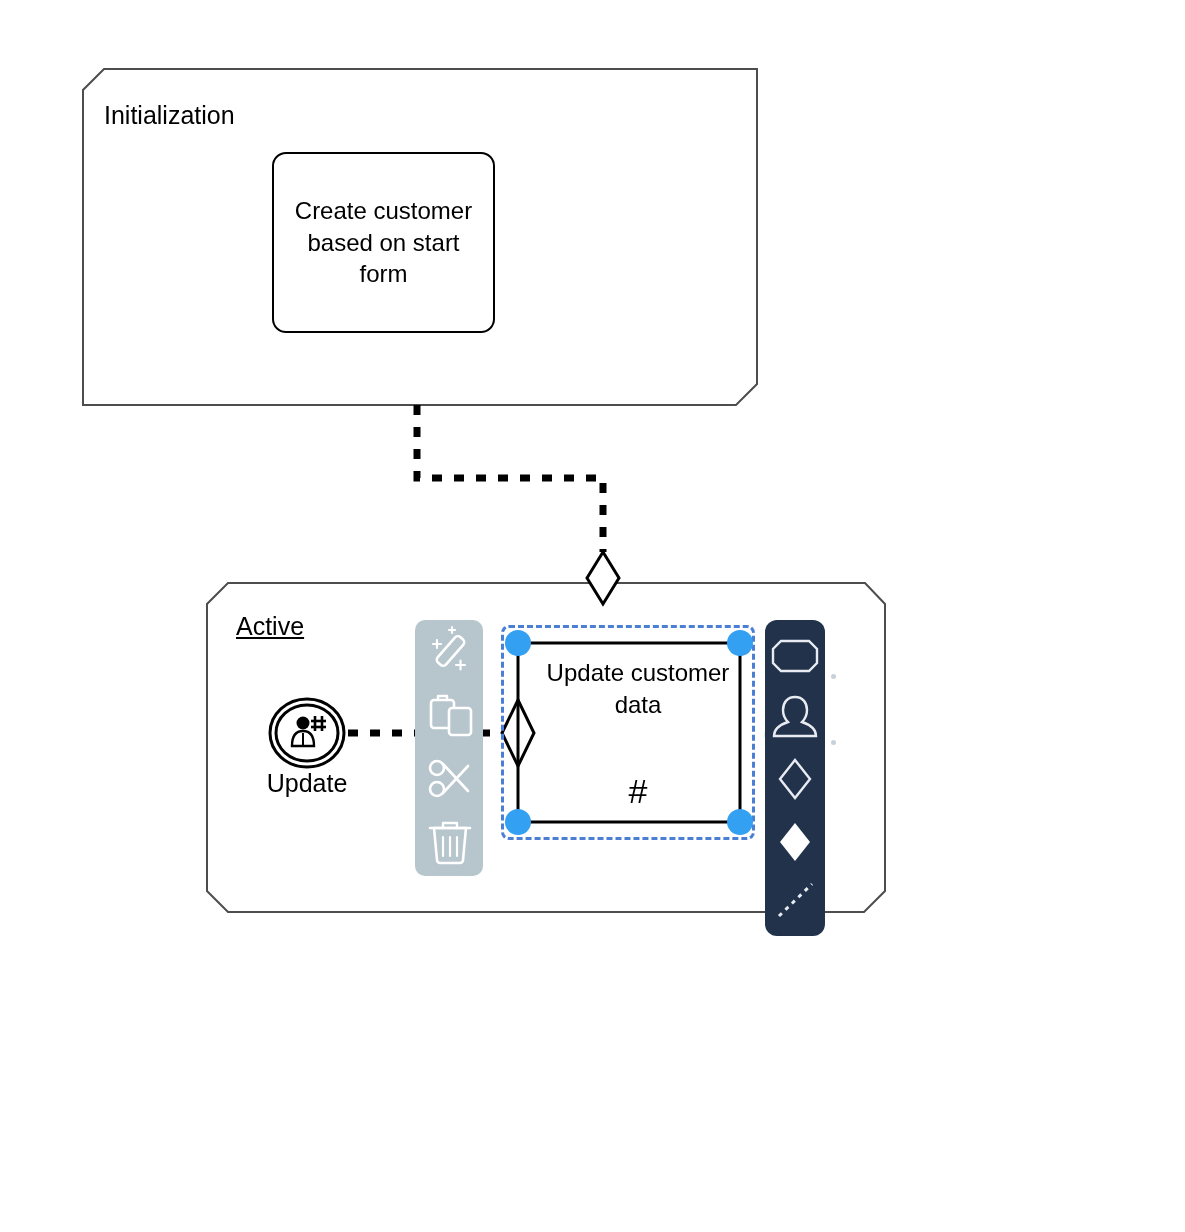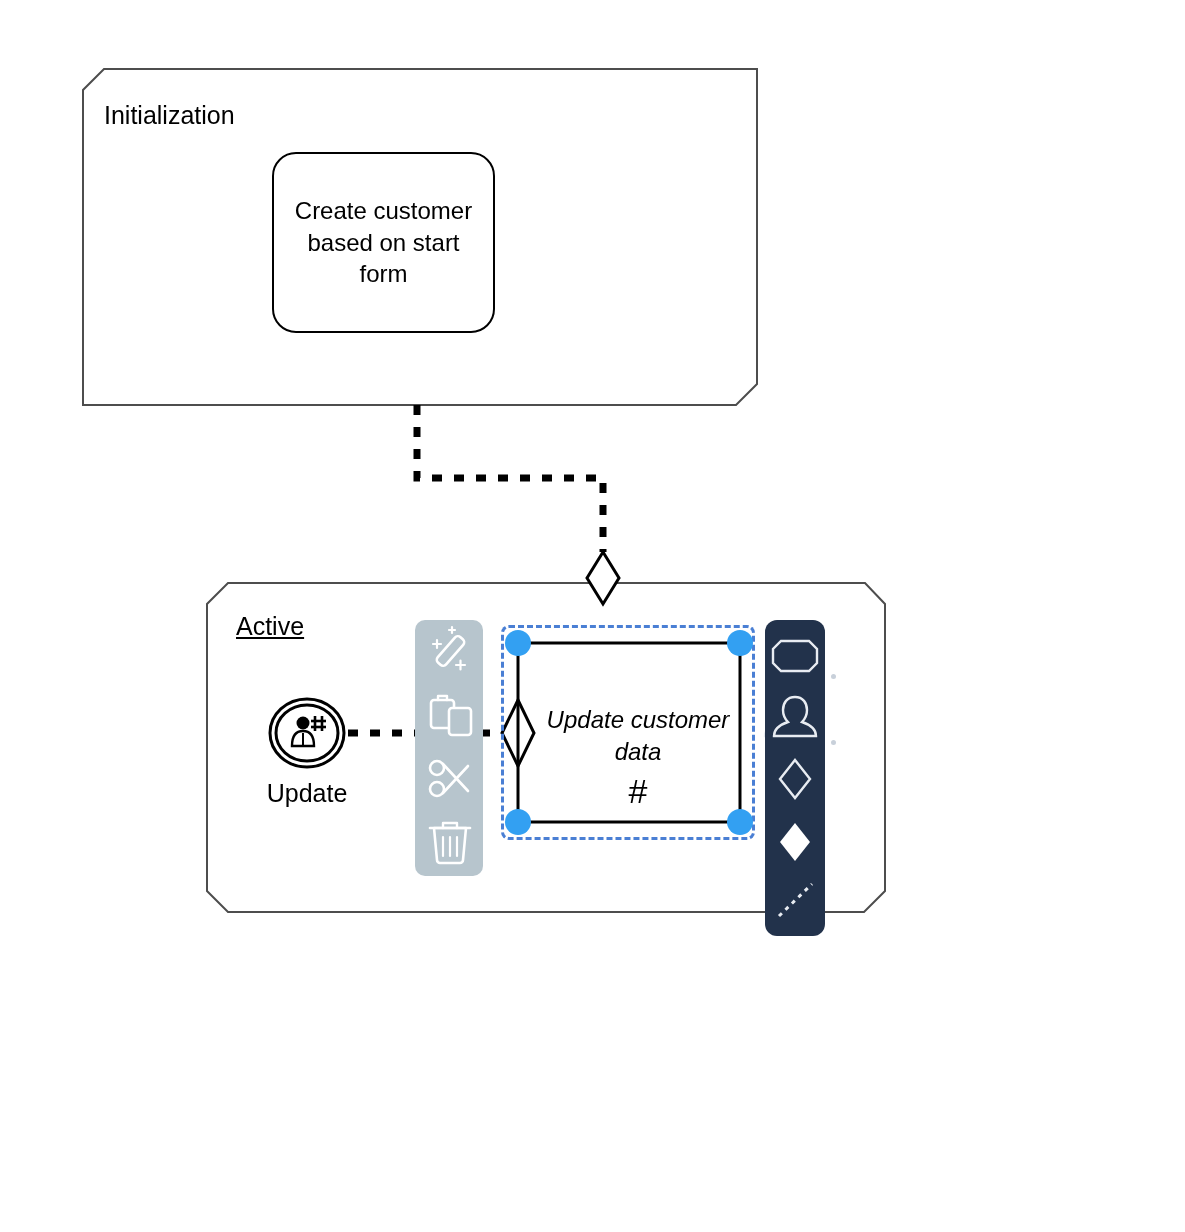--- a/index.html
+++ b/index.html
@@ -33,21 +33,21 @@
     font-size: 25px;
     color: #000000;
     white-space: nowrap;
     line-height: 1;
   }
 
   
   .task-node {
     position: absolute;
     border: 2px solid #000000;
-    border-radius: 24px;
+    border-radius: 14px;
     background: #ffffff;
     display: flex;
     align-items: center;
     justify-content: center;
     box-sizing: border-box;
   }
   .task-node-text {
     font-size: 24px;
     color: #000000;
     text-align: center;
@@ -260,23 +260,23 @@
   </svg>
 
   <div class="state-label" style="left:104px; top:103px; z-index:3;">Initialization</div>
 
   <div class="task-node" style="left:272px; top:152px; width:223px; height:181px; z-index:3;">
     <div class="task-node-text">Create customer based on start form</div>
   </div>
 
   <div class="state-label" style="left:236px; top:614px; z-index:3;text-decoration:underline;">Active</div>
 
-  <div class="actor-label" style="left:232px; top:769px; width:150px; z-index:3;margin-top:10px;">Update</div>
-
-  <div class="selected-node-text" style="left:540px; top:704px; width:196px; white-space:normal; z-index:3;font-style:italic;">Update customer data</div>
+  <div class="actor-label" style="left:232px; top:769px; width:150px; z-index:3;">Update</div>
+
+  <div class="selected-node-text" style="left:540px; top:657px; width:196px; white-space:normal; z-index:3;">Update customer data</div>
   <div class="hash-glyph" style="left:540px; top:774px; width:196px; z-index:3;">#</div>
 
   <div class="selection-frame" style="left:501px; top:625px; width:254px; height:215px; z-index:4;"></div>
   <span class="handle" style="left:505px; top:630px; z-index:5;"></span>
   <span class="handle" style="left:727px; top:630px; z-index:5;"></span>
   <span class="handle" style="left:505px; top:809px; z-index:5;"></span>
   <span class="handle" style="left:727px; top:809px; z-index:5;"></span>
 
 </div>
 

